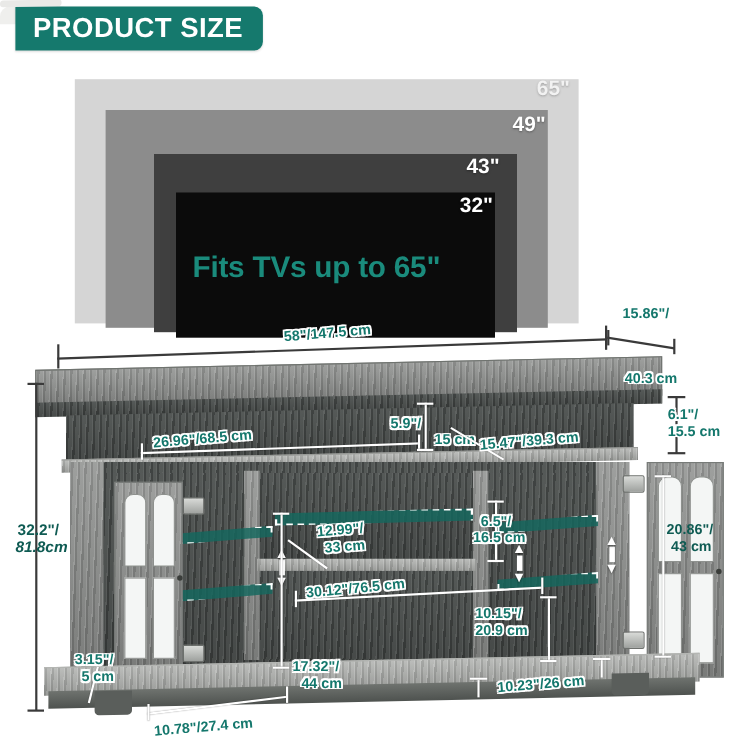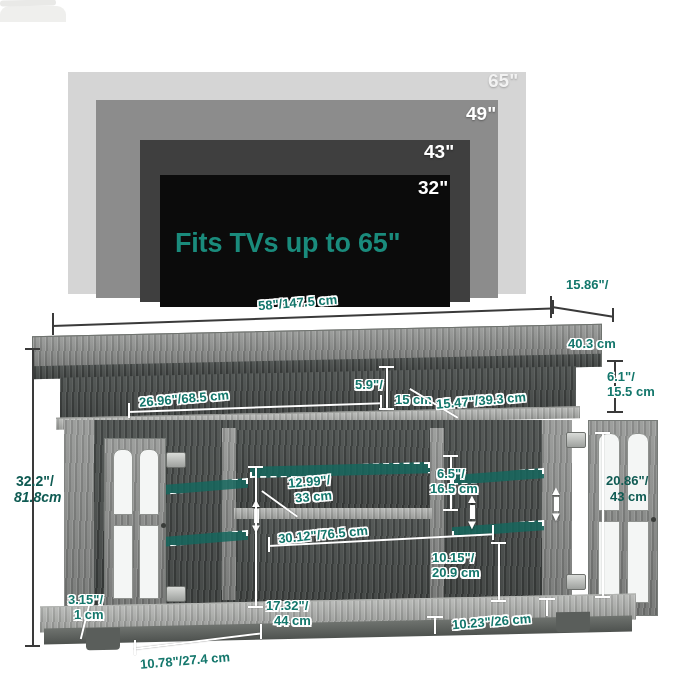--- a/index.html
+++ b/index.html
@@ -206,20 +206,23 @@
   .weight-badge .wlabel {
     position: relative; z-index: 3;
     font-size: 15px; font-weight: bold; color: #2e3330;
   }
 </style>
 </head>
 <body>
 
 <div id="stage">
 
+  <div class="banner">
+    <span class="banner-text">PRODUCT SIZE</span>
+  </div>
 
   <div class="tv tv-65"></div>
   <div class="tv tv-49"></div>
   <div class="tv tv-43"></div>
   <div class="tv tv-32"></div>
 
   <span class="tv-label lbl-65">65"</span>
   <span class="tv-label lbl-49">49"</span>
   <span class="tv-label lbl-43">43"</span>
   <span class="tv-label lbl-32">32"</span>
@@ -365,21 +368,21 @@
   <span class="dim-label" style="left:432px; top:565px;">20.9 cm</span>
 
   <div class="dim-line-w" style="left:602px; top:432px; width:1.5px; height:166px;"></div>
   <div class="tick-w" style="left:595px; top:432px; width:15px; height:1.5px;"></div>
   <div class="tick-w" style="left:595px; top:596px; width:15px; height:1.5px;"></div>
   <span class="dim-label" style="left:606px; top:473px; color:#0f5b53; text-shadow:none;">20.86"/</span>
   <span class="dim-label" style="left:610px; top:489px; color:#0f5b53; text-shadow:none;">43 cm</span>
 
   <div class="dim-line-w" style="left:88px; top:606px; width:1.5px; height:34px; transform: rotate(14deg); transform-origin:top center;"></div>
   <span class="dim-label" style="left:68px; top:592px;">3.15"/</span>
-  <span class="dim-label" style="left:74px; top:607px;">1 cm</span>
+  <span class="dim-label" style="left:74px; top:607px;">5 cm</span>
 
   <div class="dim-line-w" style="left:255px; top:466px; width:1.5px; height:142px;"></div>
   <div class="tick-w" style="left:248px; top:466px; width:15px; height:1.5px;"></div>
   <div class="tick-w" style="left:248px; top:606px; width:15px; height:1.5px;"></div>
   <span class="dim-label" style="left:266px; top:598px;">17.32"/</span>
   <span class="dim-label" style="left:274px; top:613px;">44 cm</span>
 
   <div class="dim-line-w" style="left:134px; top:648px; width:128px; height:1.5px; transform: rotate(-7deg); transform-origin:left center;"></div>
   <div class="tick-w" style="left:134px; top:640px; width:1.5px; height:15px;"></div>
   <div class="tick-w" style="left:260px; top:624px; width:1.5px; height:15px;"></div>

